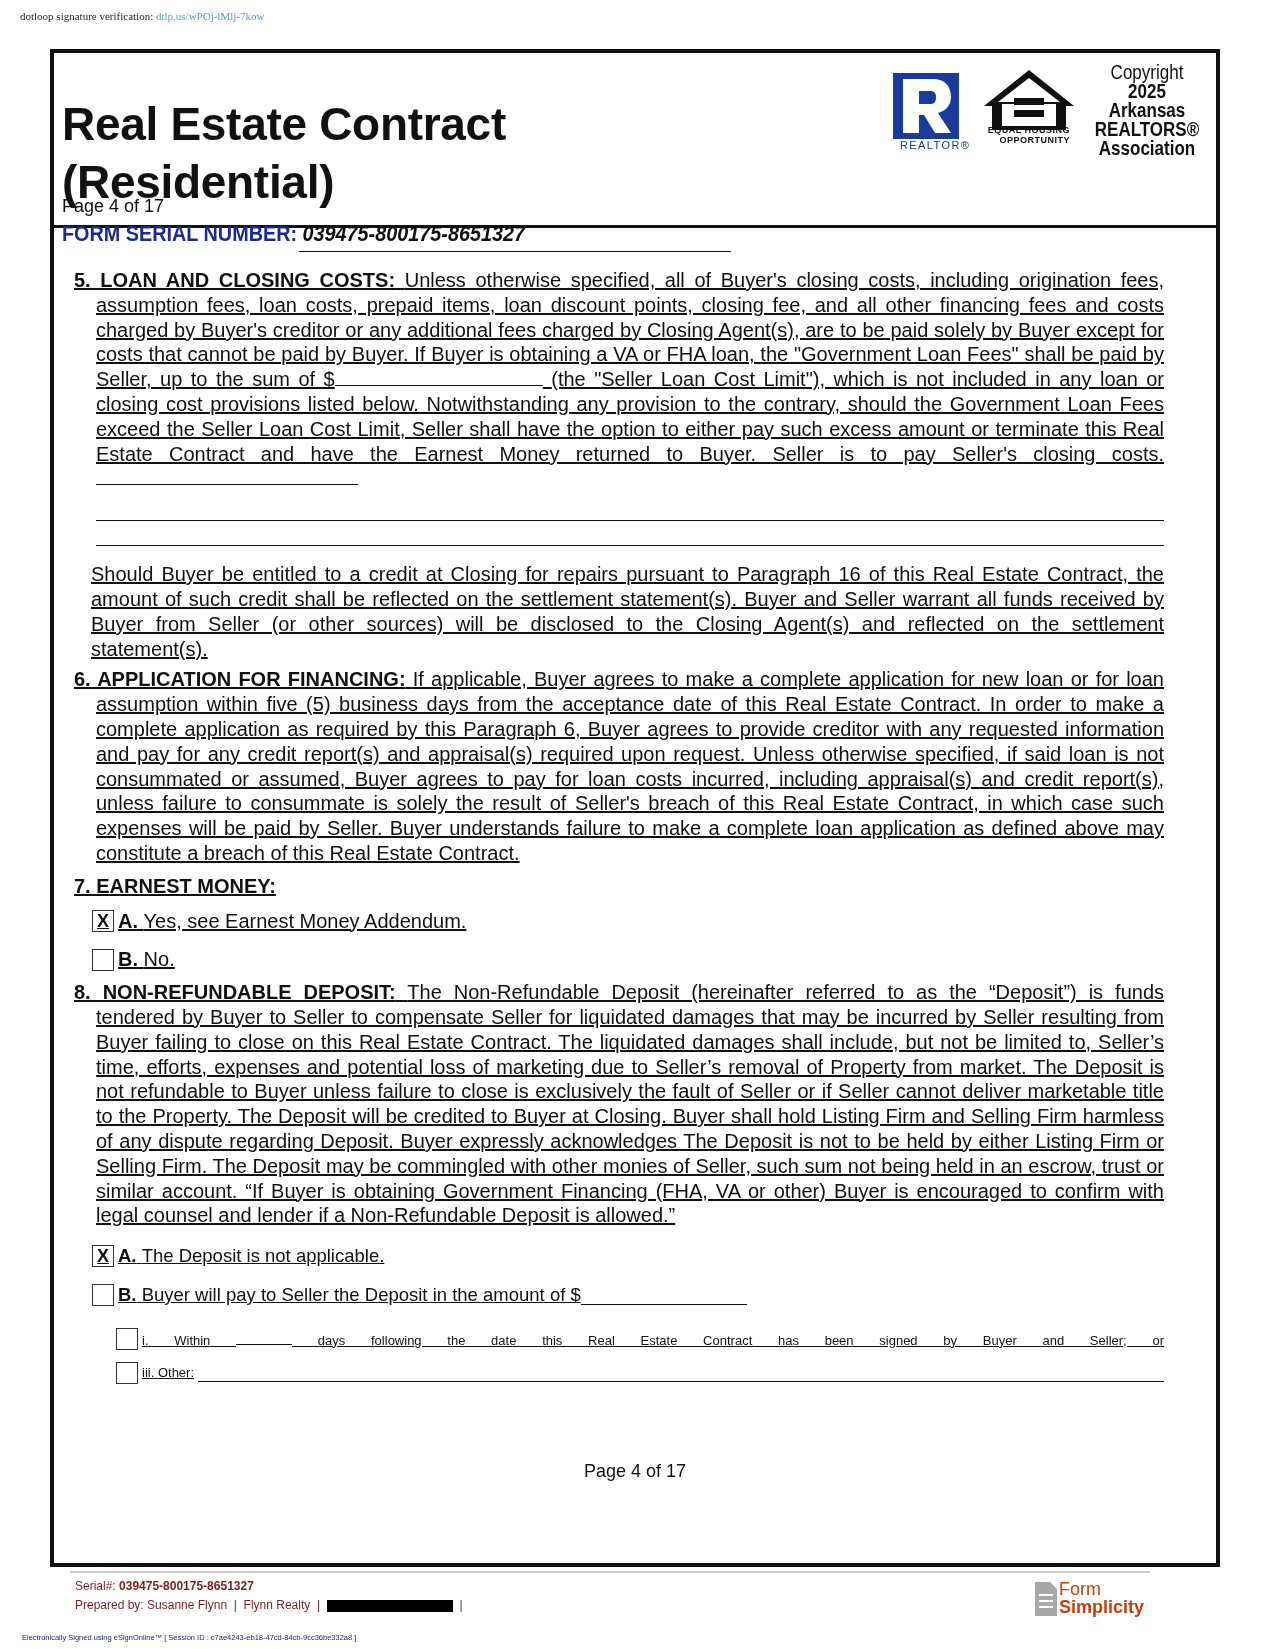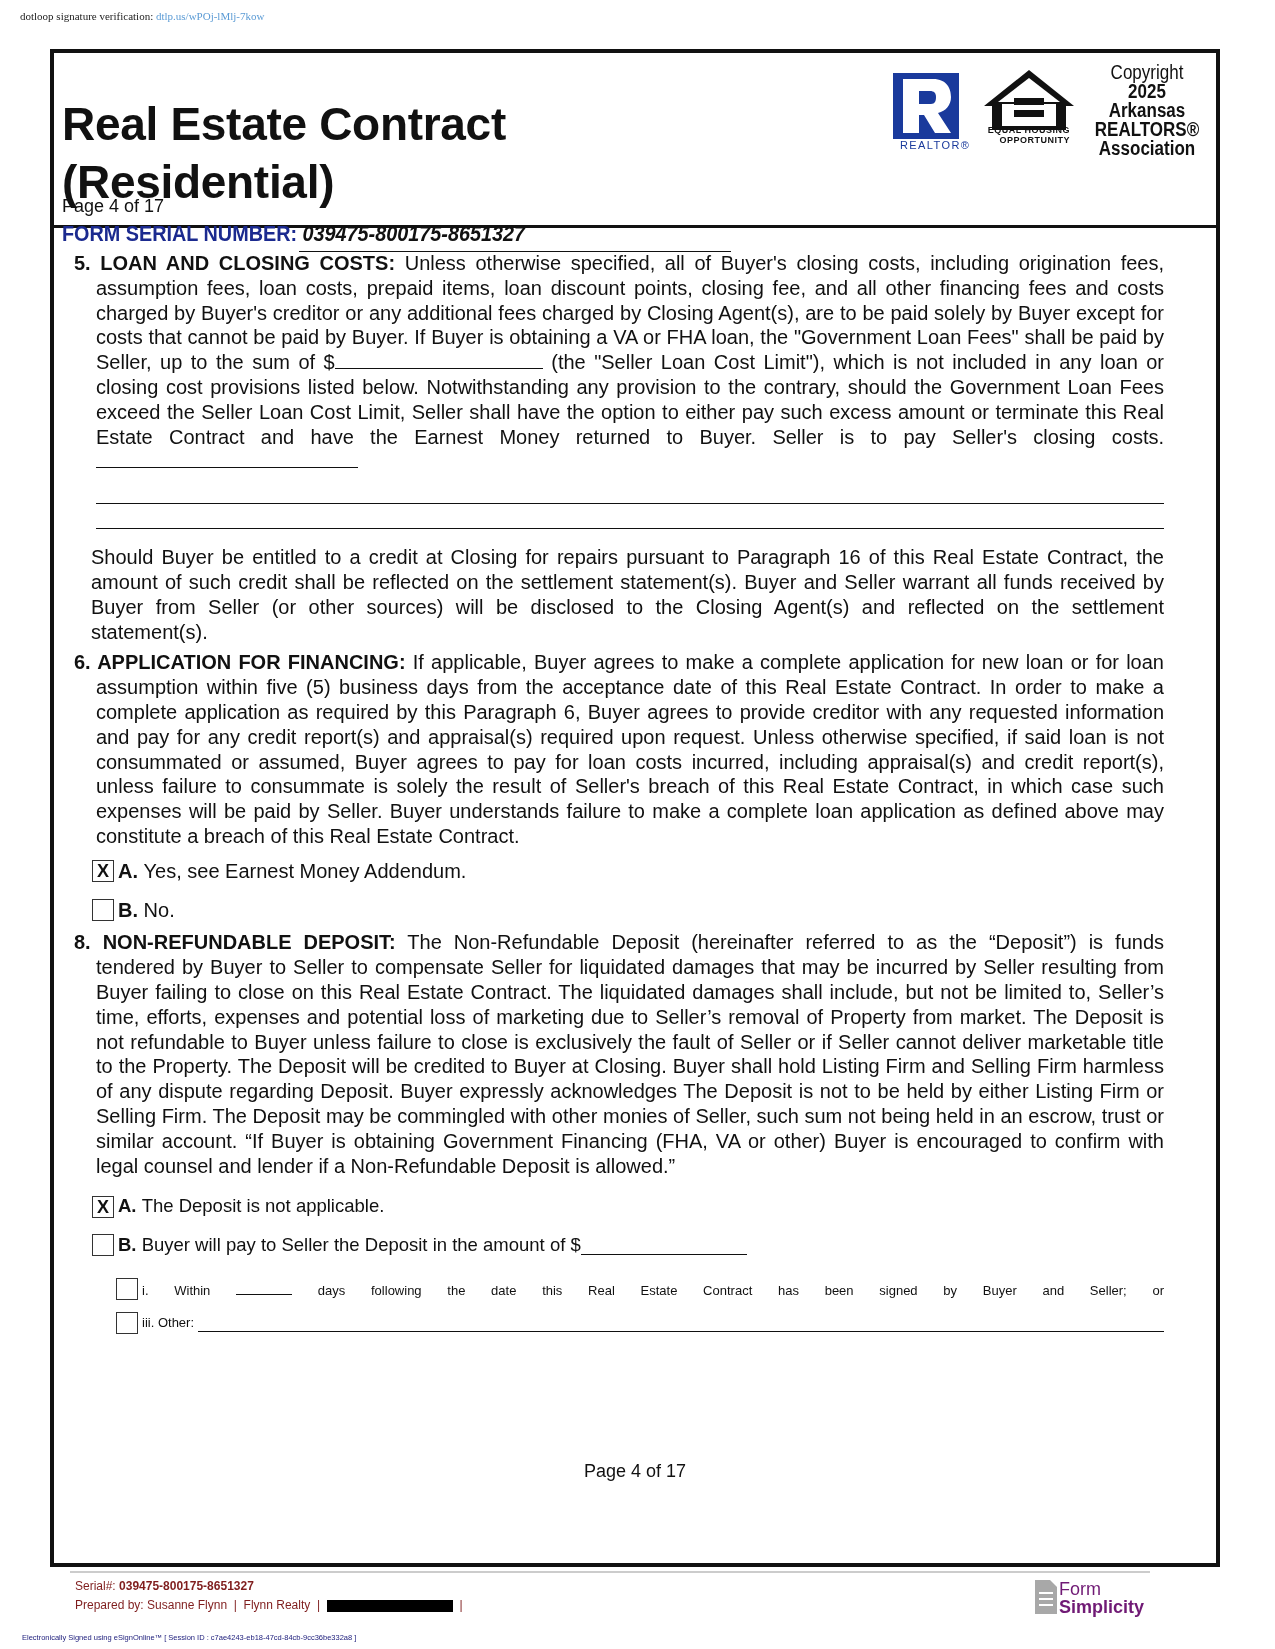--- a/index.html
+++ b/index.html
@@ -13,34 +13,34 @@
   .realtor { position:absolute; left:839px; top:20px; width:66px; height:66px; background:#1a3a9c; }
   .realtor svg { position:absolute; left:0; top:0; }
   .realtor-lbl { position:absolute; left:838px; top:86px; font-size:11px; color:#1a3a9c; letter-spacing:1.4px;padding-left:8px; }
   .eho { position:absolute; left:928px; top:15px; width:95px; }
   .eho-lbl { position:absolute; left:932px; top:72px; font-size:9px; font-weight:bold; text-align:right; width:84px; line-height:10px; letter-spacing:0.5px; }
   .copy { position:absolute; left:1028px; top:10px; width:130px; text-align:center; font-size:20px; line-height:19px; transform:scaleX(0.85); transform-origin:center top; }
   .copy .b { font-weight:bold; }
   .serial { position:absolute; left:8px; top:168px; font-size:22px; font-weight:bold; color:#1b2a8f; transform:scaleX(0.9); transform-origin:left; white-space:nowrap; }
   .serial i { color:#111; font-style:italic; }
   .serial-line { position:absolute; left:245px; top:198px; width:432px; border-bottom:1px solid #111; }
-  .body { position:absolute; left:20px; top:198px; width:1090px; font-size:20px; line-height:24.8px; }
+  .body { position:absolute; left:20px; top:215px; width:1090px; font-size:20px; line-height:24.8px;text-decoration:underline; }
   p { margin:0; text-align:justify; }
   .sec { text-indent:-22px; padding-left:22px; }
   .sec b { font-weight:bold; }
   .blank { display:inline-block; border-bottom:1px solid #111; height:18px; vertical-align:baseline; }
   .fullline { border-bottom:1px solid #111; height:1px; margin:28px 0 0 22px; }
   .cbrow { display:flex; align-items:center; font-size:20px; }
   .cb { width:22px; height:22px; border:1px solid #333; box-sizing:border-box; margin-right:4px; font-weight:bold; font-size:18px; display:flex; align-items:center; justify-content:center; line-height:1; }
   .sub { display:flex; align-items:center; font-size:13px; line-height:24px; }
   .pagebot { position:absolute; left:0; width:100%; top:1408px; text-align:center; font-size:18px; }
   .foot { position:absolute; left:75px; top:1577px; font-size:12px; color:#7f1d1d; line-height:19px; }
   .foot .redact { display:inline-block; width:126px; height:12px; background:#000; vertical-align:middle; }
   .esign { position:absolute; left:22px; top:1633px; font-size:7.5px; color:#1b1b7a; }
-  .fs { position:absolute; left:1035px; top:1580px; display:flex; align-items:flex-start; color:#701a75; }
+  .fs { position:absolute; left:1035px; top:1580px; display:flex; align-items:flex-end; color:#c2410c; }
   .fs .txt { font-size:18px; line-height:18px; margin-left:2px; }
   .fs .txt b { font-weight:bold; }
   .grayline { position:absolute; left:70px; top:1571px; width:1080px; border-top:2px solid #ccc; }
 </style>
 </head>
 <body>
 
 <div class="verify">
   <span>dotloop signature verification:</span>
   <a>dtlp.us/wPOj-lMlj-7kow</a>
@@ -100,20 +100,23 @@
     </p>
     <div class="fullline"></div>
     <div class="fullline" style="margin-top:23px"></div>
     <p style="margin-top:16px; padding-left:17px">Should Buyer be entitled to a credit at Closing for repairs pursuant to Paragraph 16 of this Real Estate Contract, the amount of such  credit shall be reflected on the settlement statement(s).  Buyer and Seller warrant all funds received by Buyer from Seller (or other sources) will be disclosed to the Closing Agent(s) and reflected on the settlement statement(s).</p>
 
     <p class="sec" style="margin-top:6px">
       <b>6. APPLICATION FOR FINANCING:</b>
       <span>If applicable, Buyer agrees to make a complete application for new loan or for loan assumption within five (5) business days from the acceptance date of this Real Estate Contract. In order to make a complete application as required by this Paragraph 6, Buyer agrees to provide creditor with any requested information and pay for any credit report(s) and appraisal(s) required upon request. Unless otherwise specified, if said loan is not consummated or assumed, Buyer agrees to pay for loan costs incurred, including appraisal(s) and credit report(s), unless failure to consummate is solely the result of Seller's breach of this Real Estate Contract, in which case such expenses will be paid by Seller. Buyer understands failure to make a complete loan application as defined above may constitute a breach of this Real Estate Contract.</span>
     </p>
 
+    <p class="sec" style="margin-top:8px">
+      <b>7. EARNEST MONEY:</b>
+    </p>
     <div class="cbrow" style="margin:10px 0 0 18px">
       <div class="cb">X</div>
       <b>A.</b>&nbsp;
       <span>Yes, see Earnest Money Addendum.</span>
     </div>
     <div class="cbrow" style="margin:14px 0 0 18px">
       <div class="cb"></div>
       <b>B.</b>&nbsp;
       <span>No.</span>
     </div>

